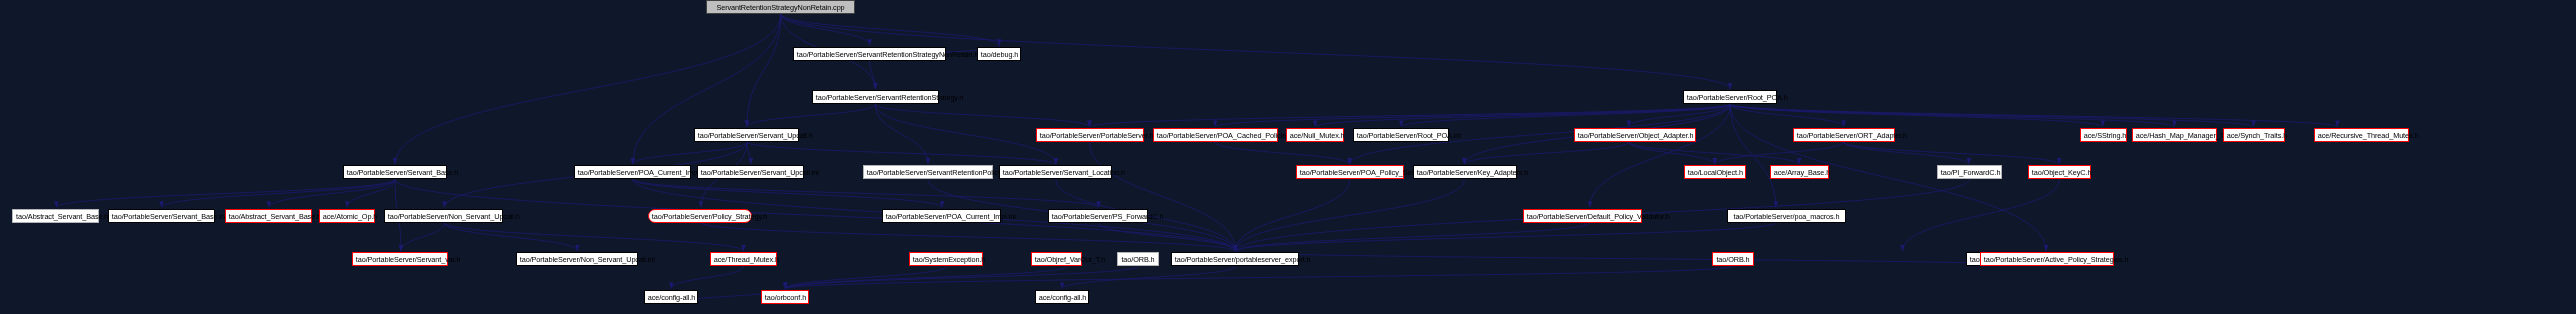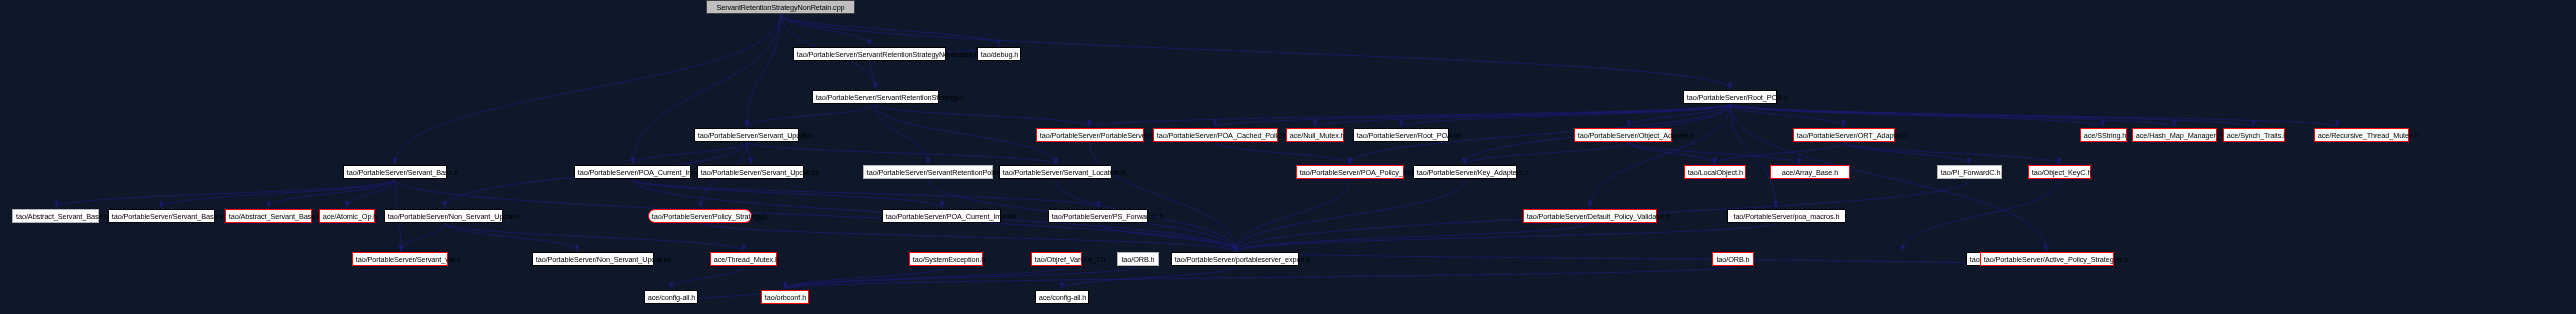--- a/index.html
+++ b/index.html
@@ -133,49 +133,49 @@
       <div class="node root" style="left: 706px; top: 0px; width: 149px;">ServantRetentionStrategyNonRetain.cpp</div>
       <div class="node" style="left: 793px; top: 47px; width: 153px;">tao/PortableServer/ServantRetentionStrategyNonRetain.h</div>
       <div class="node" style="left: 977px; top: 47px; width: 44px;">tao/debug.h</div>
       <div class="node" style="left: 812px; top: 90px; width: 127px;">tao/PortableServer/ServantRetentionStrategy.h</div>
       <div class="node" style="left: 1683px; top: 90px; width: 94px;">tao/PortableServer/Root_POA.h</div>
       <div class="node" style="left: 694px; top: 128px; width: 105px;">tao/PortableServer/Servant_Upcall.h</div>
       <div class="node red" style="left: 1036px; top: 128px; width: 108px;">tao/PortableServer/PortableServer.h</div>
       <div class="node red" style="left: 1153px; top: 128px; width: 125px;">tao/PortableServer/POA_Cached_Policies.h</div>
       <div class="node red" style="left: 1286px; top: 128px; width: 58px;">ace/Null_Mutex.h</div>
       <div class="node" style="left: 1353px; top: 128px; width: 96px;">tao/PortableServer/Root_POA.inl</div>
-      <div class="node red" style="left: 1574px; top: 128px; width: 98px;">tao/PortableServer/Object_Adapter.h</div>
+      <div class="node red" style="left: 1574px; top: 128px; width: 122px;">tao/PortableServer/Object_Adapter.h</div>
       <div class="node red" style="left: 1793px; top: 128px; width: 102px;">tao/PortableServer/ORT_Adapter.h</div>
       <div class="node red" style="left: 2080px; top: 128px; width: 47px;">ace/SString.h</div>
       <div class="node red" style="left: 2132px; top: 128px; width: 85px;">ace/Hash_Map_Manager_T.h</div>
       <div class="node red" style="left: 2223px; top: 128px; width: 62px;">ace/Synch_Traits.h</div>
       <div class="node red" style="left: 2290px; top: 128px; width: 95px; margin-left: 24px;">ace/Recursive_Thread_Mutex.h</div>
       <div class="node" style="left: 343px; top: 165px; width: 104px;">tao/PortableServer/Servant_Base.h</div>
       <div class="node" style="left: 574px; top: 165px; width: 117px;">tao/PortableServer/POA_Current_Impl.h</div>
       <div class="node" style="left: 697px; top: 165px; width: 107px;">tao/PortableServer/Servant_Upcall.inl</div>
       <div class="node grey" style="left: 863px; top: 165px; width: 130px;">tao/PortableServer/ServantRetentionPolicyC.h</div>
       <div class="node" style="left: 999px; top: 165px; width: 113px;">tao/PortableServer/Servant_Location.h</div>
       <div class="node red" style="left: 1296px; top: 165px; width: 108px;">tao/PortableServer/POA_Policy_Set.h</div>
       <div class="node" style="left: 1413px; top: 165px; width: 104px;">tao/PortableServer/Key_Adapters.h</div>
       <div class="node red" style="left: 1684px; top: 165px; width: 62px;">tao/LocalObject.h</div>
-      <div class="node red" style="left: 1770px; top: 165px; width: 80px;">ace/Array_Base.h</div>
+      <div class="node red" style="left: 1770px; top: 165px; width: 59px;">ace/Array_Base.h</div>
       <div class="node grey" style="left: 1937px; top: 165px; width: 65px;">tao/PI_ForwardC.h</div>
       <div class="node red" style="left: 2028px; top: 165px; width: 63px;">tao/Object_KeyC.h</div>
       <div class="node grey" style="left: 12.3px; top: 209px; width: 87px;">tao/Abstract_Servant_Base.h</div>
       <div class="node" style="left: 108px; top: 209px; width: 107px;">tao/PortableServer/Servant_Base.inl</div>
       <div class="node red" style="left: 225px; top: 209px; width: 87px;">tao/Abstract_Servant_Base.h</div>
       <div class="node red" style="left: 319px; top: 209px; width: 56px;">ace/Atomic_Op.h</div>
       <div class="node" style="left: 384px; top: 209px; width: 119px;">tao/PortableServer/Non_Servant_Upcall.h</div>
       <div class="node red" style="left: 648px; top: 209px; width: 104px; border-radius: 7px;">tao/PortableServer/Policy_Strategy.h</div>
       <div class="node" style="left: 882px; top: 209px; width: 119px;">tao/PortableServer/POA_Current_Impl.inl</div>
       <div class="node" style="left: 1048px; top: 209px; width: 100px;">tao/PortableServer/PS_ForwardC.h</div>
-      <div class="node red" style="left: 1523px; top: 209px; width: 134px;">tao/PortableServer/Default_Policy_Validator.h</div>
+      <div class="node red" style="left: 1523px; top: 209px; width: 119px;">tao/PortableServer/Default_Policy_Validator.h</div>
       <div class="node" style="left: 1727px; top: 209px; width: 119px;">tao/PortableServer/poa_macros.h</div>
       <div class="node red" style="left: 352px; top: 252px; width: 96px;">tao/PortableServer/Servant_var.h</div>
-      <div class="node" style="left: 516px; top: 252px; width: 122px; margin-left: 16px;">tao/PortableServer/Non_Servant_Upcall.inl</div>
+      <div class="node" style="left: 516px; top: 252px; width: 122px;">tao/PortableServer/Non_Servant_Upcall.inl</div>
       <div class="node red" style="left: 710px; top: 252px; width: 67px;">ace/Thread_Mutex.h</div>
       <div class="node red" style="left: 909px; top: 252px; width: 74px;">tao/SystemException.h</div>
       <div class="node red" style="left: 1031px; top: 252px; width: 51px;">tao/Objref_VarOut_T.h</div>
       <div class="node grey" style="left: 1117px; top: 252px; width: 42px;">tao/ORB.h</div>
       <div class="node" style="left: 1171px; top: 252px; width: 128px;">tao/PortableServer/portableserver_export.h</div>
       <div class="node red" style="left: 1712px; top: 252px; width: 42px;">tao/ORB.h</div>
       <div class="node" style="left: 1966px; top: 252px; width: 44px; text-align: right;">tao/OctetSeqC.h</div>
       <div class="node red" style="left: 1980px; top: 252px; width: 134px;">tao/PortableServer/Active_Policy_Strategies.h</div>
       <div class="node" style="left: 644px; top: 290px; width: 54px;">ace/config-all.h</div>
       <div class="node red" style="left: 761px; top: 290px; width: 48px;">tao/orbconf.h</div>

